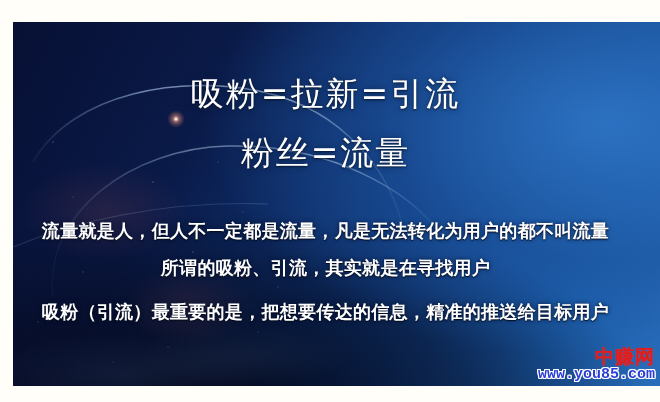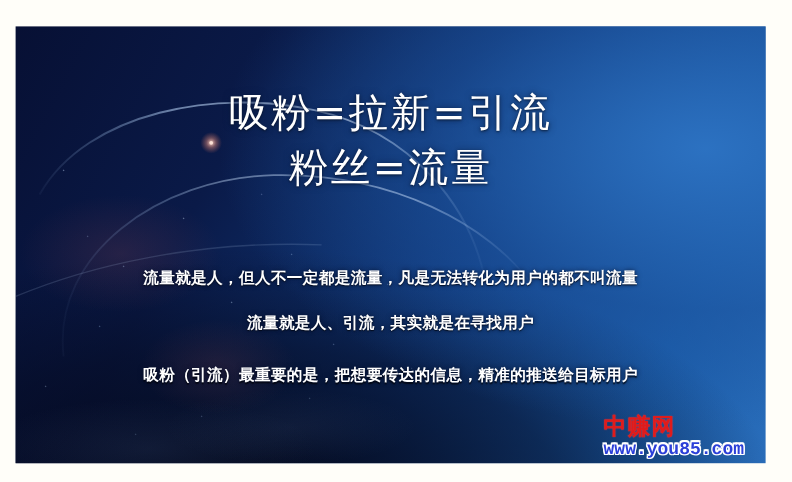--- a/index.html
+++ b/index.html
@@ -32,20 +32,21 @@
     overflow: hidden;
     background:
       
       radial-gradient(ellipse 120px 70px at 14% 52%, rgba(150,70,80,0.20) 0%, rgba(150,70,80,0.0) 70%),
       radial-gradient(ellipse 90px 55px at 27% 78%, rgba(160,80,90,0.16) 0%, rgba(160,80,90,0.0) 72%),
       
       radial-gradient(ellipse 520px 300px at 92% 28%, rgba(45,115,195,0.95) 0%, rgba(30,85,160,0.55) 45%, rgba(12,40,95,0.0) 78%),
       
       radial-gradient(ellipse 560px 260px at 30% 108%, rgba(3,6,22,0.96) 0%, rgba(4,8,28,0.55) 48%, rgba(6,14,44,0.0) 80%),
       linear-gradient(118deg, #071034 0%, #0a1a48 28%, #103a7d 58%, #1b5eab 84%, #2a6ebb 100%);
+    padding-left: 23px;
   }
 
   
   #star-layer {
     position: absolute;
     inset: 0;
     opacity: 0.55;
     background-image:
       radial-gradient(1px 1px at 40px 120px, rgba(200,225,255,0.85), transparent),
       radial-gradient(1px 1px at 90px 200px, rgba(190,220,255,0.7), transparent),
@@ -97,35 +98,35 @@
     font-weight: 400;
     letter-spacing: 2px;
     text-shadow: 0 0 6px rgba(10,30,70,0.85), 0 1px 2px rgba(0,0,0,0.6);
     white-space: nowrap;
   }
   #title-line-1 { font-size: 33px; line-height: 40px; }
   #title-line-2 { font-size: 33px; line-height: 40px; }
 
   .body-line {
     color: #ffffff;
-    font-family: Liberation Serif, serif;
+    font-family: Liberation Mono, monospace;
     font-weight: 700;
-    font-size: 13px;
+    font-size: 18px;
     line-height: 20px;
     letter-spacing: 0.3px;
     text-shadow: 0 0 4px rgba(5,15,45,0.9), 0 1px 1px rgba(0,0,0,0.75);
     white-space: nowrap;
   }
 
   
   #watermark {
     position: absolute;
-    right: 18px;
+    right: 6px;
     bottom: 4px;
-    text-align: left;
+    text-align: right;
     line-height: 1;
     pointer-events: none;
     margin-left: 28px;
   }
   #watermark-cn {
     display: block;
     font-family: "DejaVu Sans", "Liberation Sans", sans-serif;
     font-weight: 700;
     font-size: 19px;
     letter-spacing: 1px;
@@ -183,26 +184,26 @@
       <path d="M 40 275 C 30 190, 120 126, 215 124 C 315 122, 395 166, 430 215" fill="none" stroke="url(#arcGrad2)" stroke-width="1.5"></path>
 
       <path d="M 0 225 C 60 200, 150 178, 255 182" fill="none" stroke="#b9d4f5" stroke-opacity="0.16" stroke-width="1.1"></path>
 
       <circle cx="163" cy="97" r="9" fill="url(#dotGlow)"></circle>
       <circle cx="163" cy="97" r="1.6" fill="#ffe6da" fill-opacity="0.9"></circle>
     </svg>
 
     <div class="text-stack" style="top:52px;">
       <div class="title-line" id="title-line-1">吸粉=拉新=引流</div>
-      <div class="title-line" id="title-line-2" style="margin-top:6px;">粉丝=流量</div>
+      <div class="title-line" id="title-line-2" style="margin-top:19px;">粉丝=流量</div>
     </div>
 
     <div class="text-stack" style="top:200px;">
       <div class="body-line">流量就是人，但人不一定都是流量，凡是无法转化为用户的都不叫流量</div>
-      <div class="body-line" style="margin-top:17px;">流量就是人、引流，其实就是在寻找用户</div>
+      <div class="body-line" style="margin-top:17px;">所谓的吸粉、引流，其实就是在寻找用户</div>
       <div class="body-line" style="margin-top:24px;">吸粉（引流）最重要的是，把想要传达的信息，精准的推送给目标用户</div>
     </div>
 
     <div id="watermark">
       <span id="watermark-cn">中赚网</span>
       <span id="watermark-url">www.you85.com</span>
     </div>
 
   </div>
 </div>

